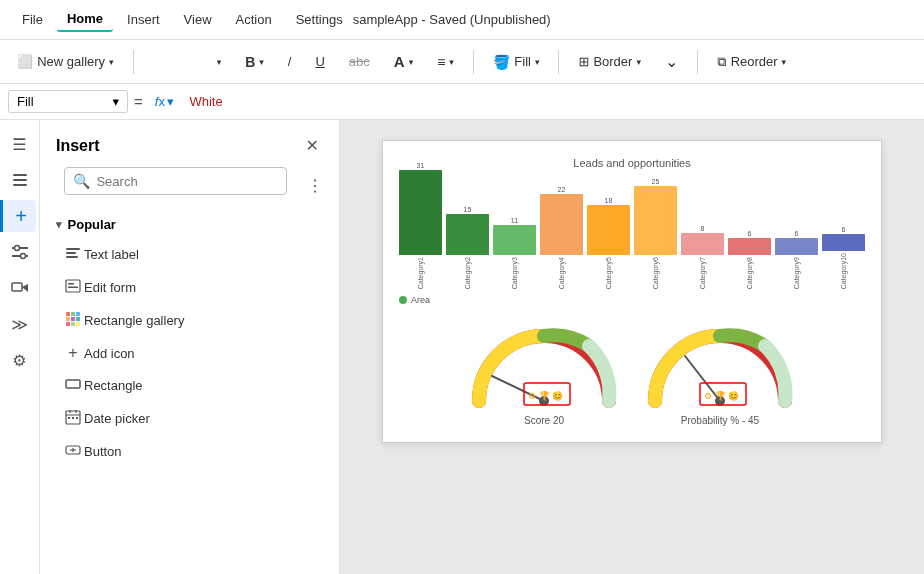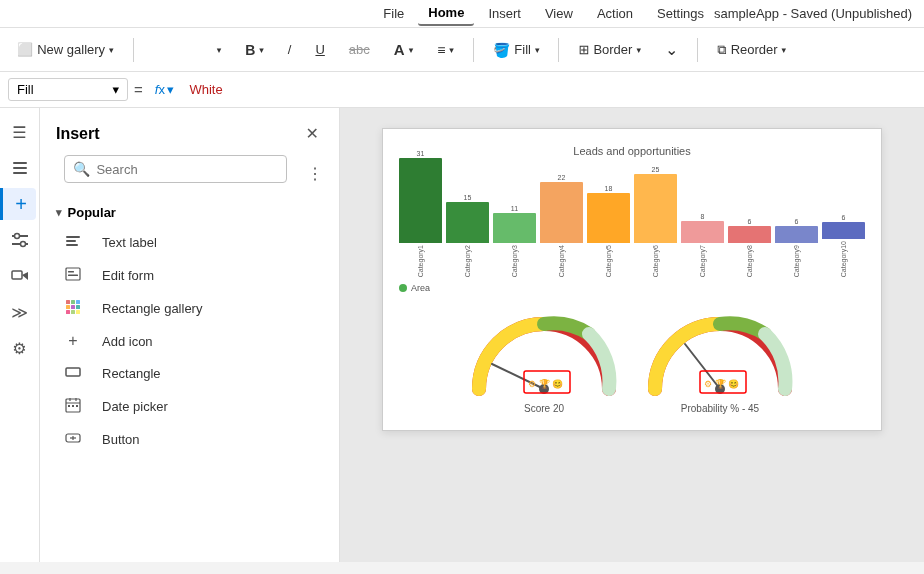--- a/index.html
+++ b/index.html
@@ -2,35 +2,35 @@
 <html><head>
   <meta charset="utf-8">
   <style>
     * { box-sizing: border-box; margin: 0; padding: 0; }
     body { font-family: 'Segoe UI', Arial, sans-serif; font-size: 13px; background: #f3f3f3; width: 924px; height: 574px; overflow: hidden; }
 
     
     .menubar {
       display: flex;
       align-items: center;
-      justify-content: flex-end;
+      justify-content: flex-start;
       background: #fff;
       border-bottom: 1px solid #e0e0e0;
       padding: 1px 12px;
-      height: 28px;
+      height: 40px;
     }
     .menubar-left { display: flex; align-items: center; gap: 4px; }
     .menu-item {
       padding: 4px 10px;
       cursor: pointer;
       font-size: 13px;
       color: #333;
       border-radius: 3px;
     }
-    .menu-item.active { font-weight: 700; border-bottom: 2px solid #737373; color: #000; }
+    .menu-item.active { font-weight: 700; border-bottom: 2px solid #14b8a6; color: #000; }
     .menubar-right { font-size: 13px; color: #333; }
 
     
     .toolbar {
       display: flex;
       align-items: center;
       background: #fff;
       border-bottom: 1px solid #e0e0e0;
       padding: 0 8px;
       height: 44px;
@@ -156,21 +156,21 @@
     .insert-section-header {
       display: flex; align-items: center; gap: 6px;
       padding: 6px 16px;
       font-weight: 600;
       font-size: 13px;
       cursor: pointer;
     }
     .insert-section-header .arrow { font-size: 11px; color: #555; }
 
     .insert-item {
-      display: flex; align-items: center; gap: 20px;
+      display: flex; align-items: center; gap: 2px;
       padding: 7px 24px;
       cursor: pointer;
       font-size: 13px;
       color: #333;
     }
     .insert-item-icon { width: 18px; text-align: center; color: #555; font-size: 14px; }
 
     
     .canvas-area {
       flex: 1;

